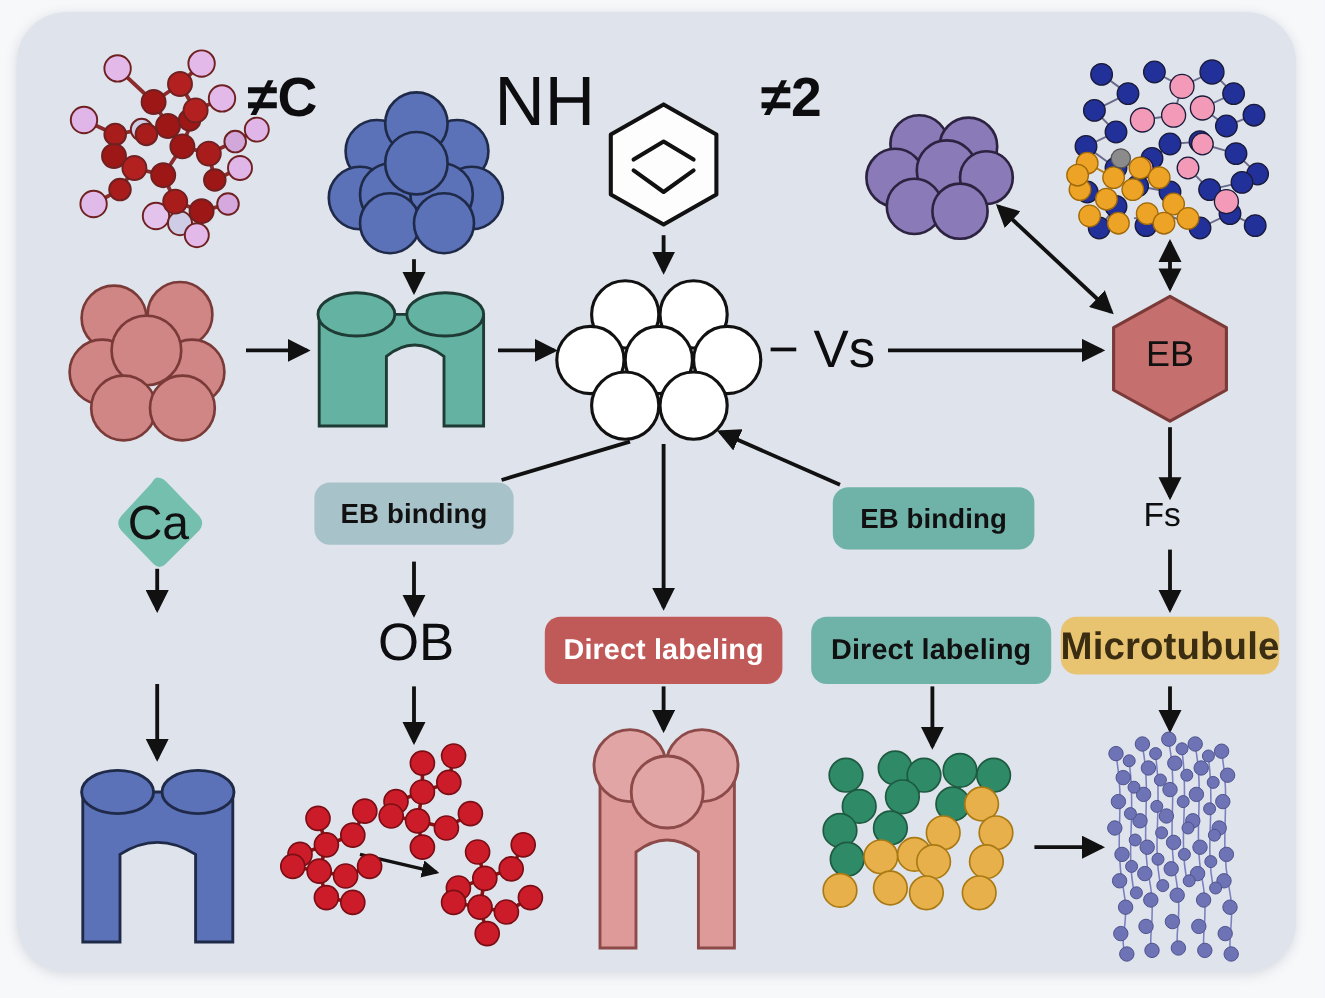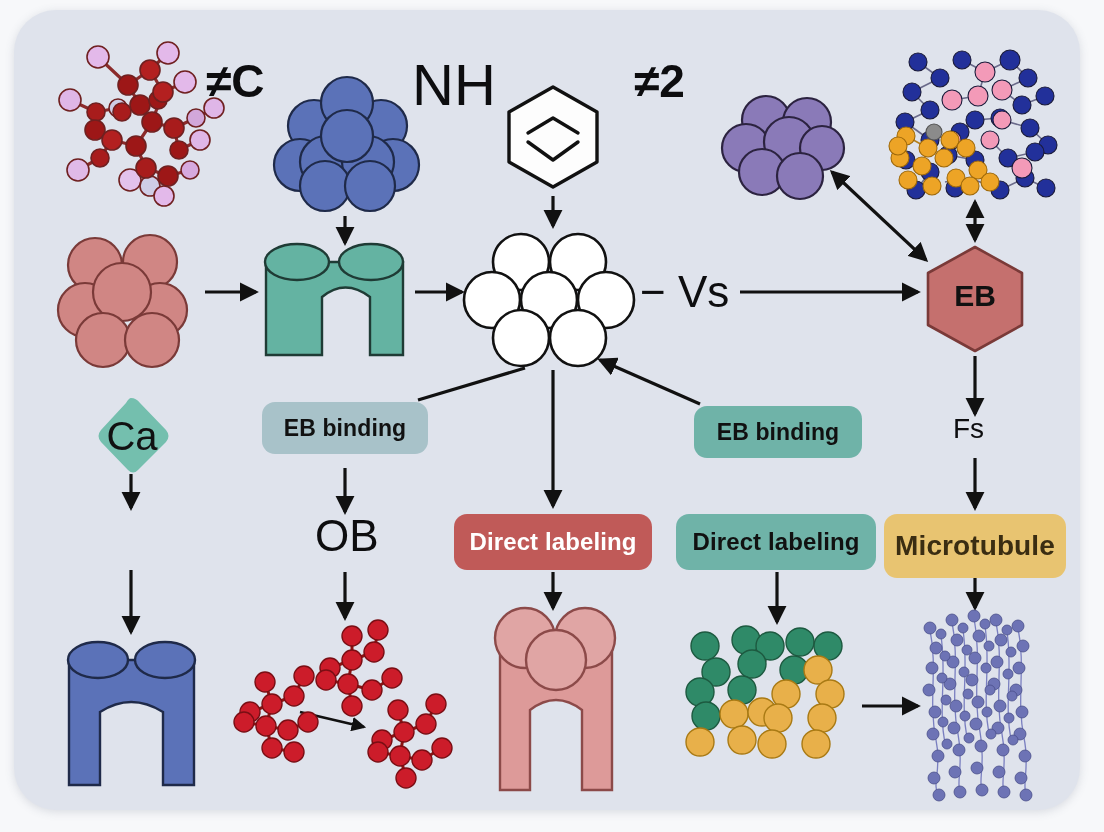--- a/index.html
+++ b/index.html
@@ -11,21 +11,21 @@
     box-shadow:0 2px 10px rgba(80,90,110,.18);
   }
   svg{display:block;}
   .txt{position:absolute;color:#0d0d0f;font-weight:700;white-space:nowrap;line-height:1;}
   .pill{
     position:absolute;display:flex;align-items:center;justify-content:center;
     border-radius:13px;font-weight:700;white-space:nowrap;letter-spacing:.1px;
   }
   .hexlabel{
     position:absolute;display:flex;align-items:center;justify-content:center;
-    font-weight:700;color:#111;
+    font-weight:400;color:#111;
   }
   #svgLayer{position:absolute;left:0;top:0;width:1104px;height:832px;pointer-events:none;}
 </style>
 </head>
 <body>
 
 <div id="stage">
   <div id="panel"></div>
 
   <svg id="svgLayer" viewBox="0 0 1104 832">
@@ -534,16 +534,16 @@
 
 
   <div class="pill" style="left:454px;top:514px;width:198px;height:56px;background:#c05a58;color:#fff;font-size:24px;">
     <span>Direct labeling</span>
   </div>
 
   <div class="pill" style="left:676px;top:514px;width:200px;height:56px;background:#6fb3a8;color:#111;font-size:24px;">
     <span>Direct labeling</span>
   </div>
 
-  <div class="pill" style="left:884px;top:514px;width:182px;height:64px;background:#e8c471;color:#3a2d12;font-size:28px;">
+  <div class="pill" style="left:884px;top:514px;width:182px;height:48px;background:#e8c471;color:#3a2d12;font-size:32px;">
     <span>Microtubule</span>
   </div>
 </div>
 
 </body></html>

